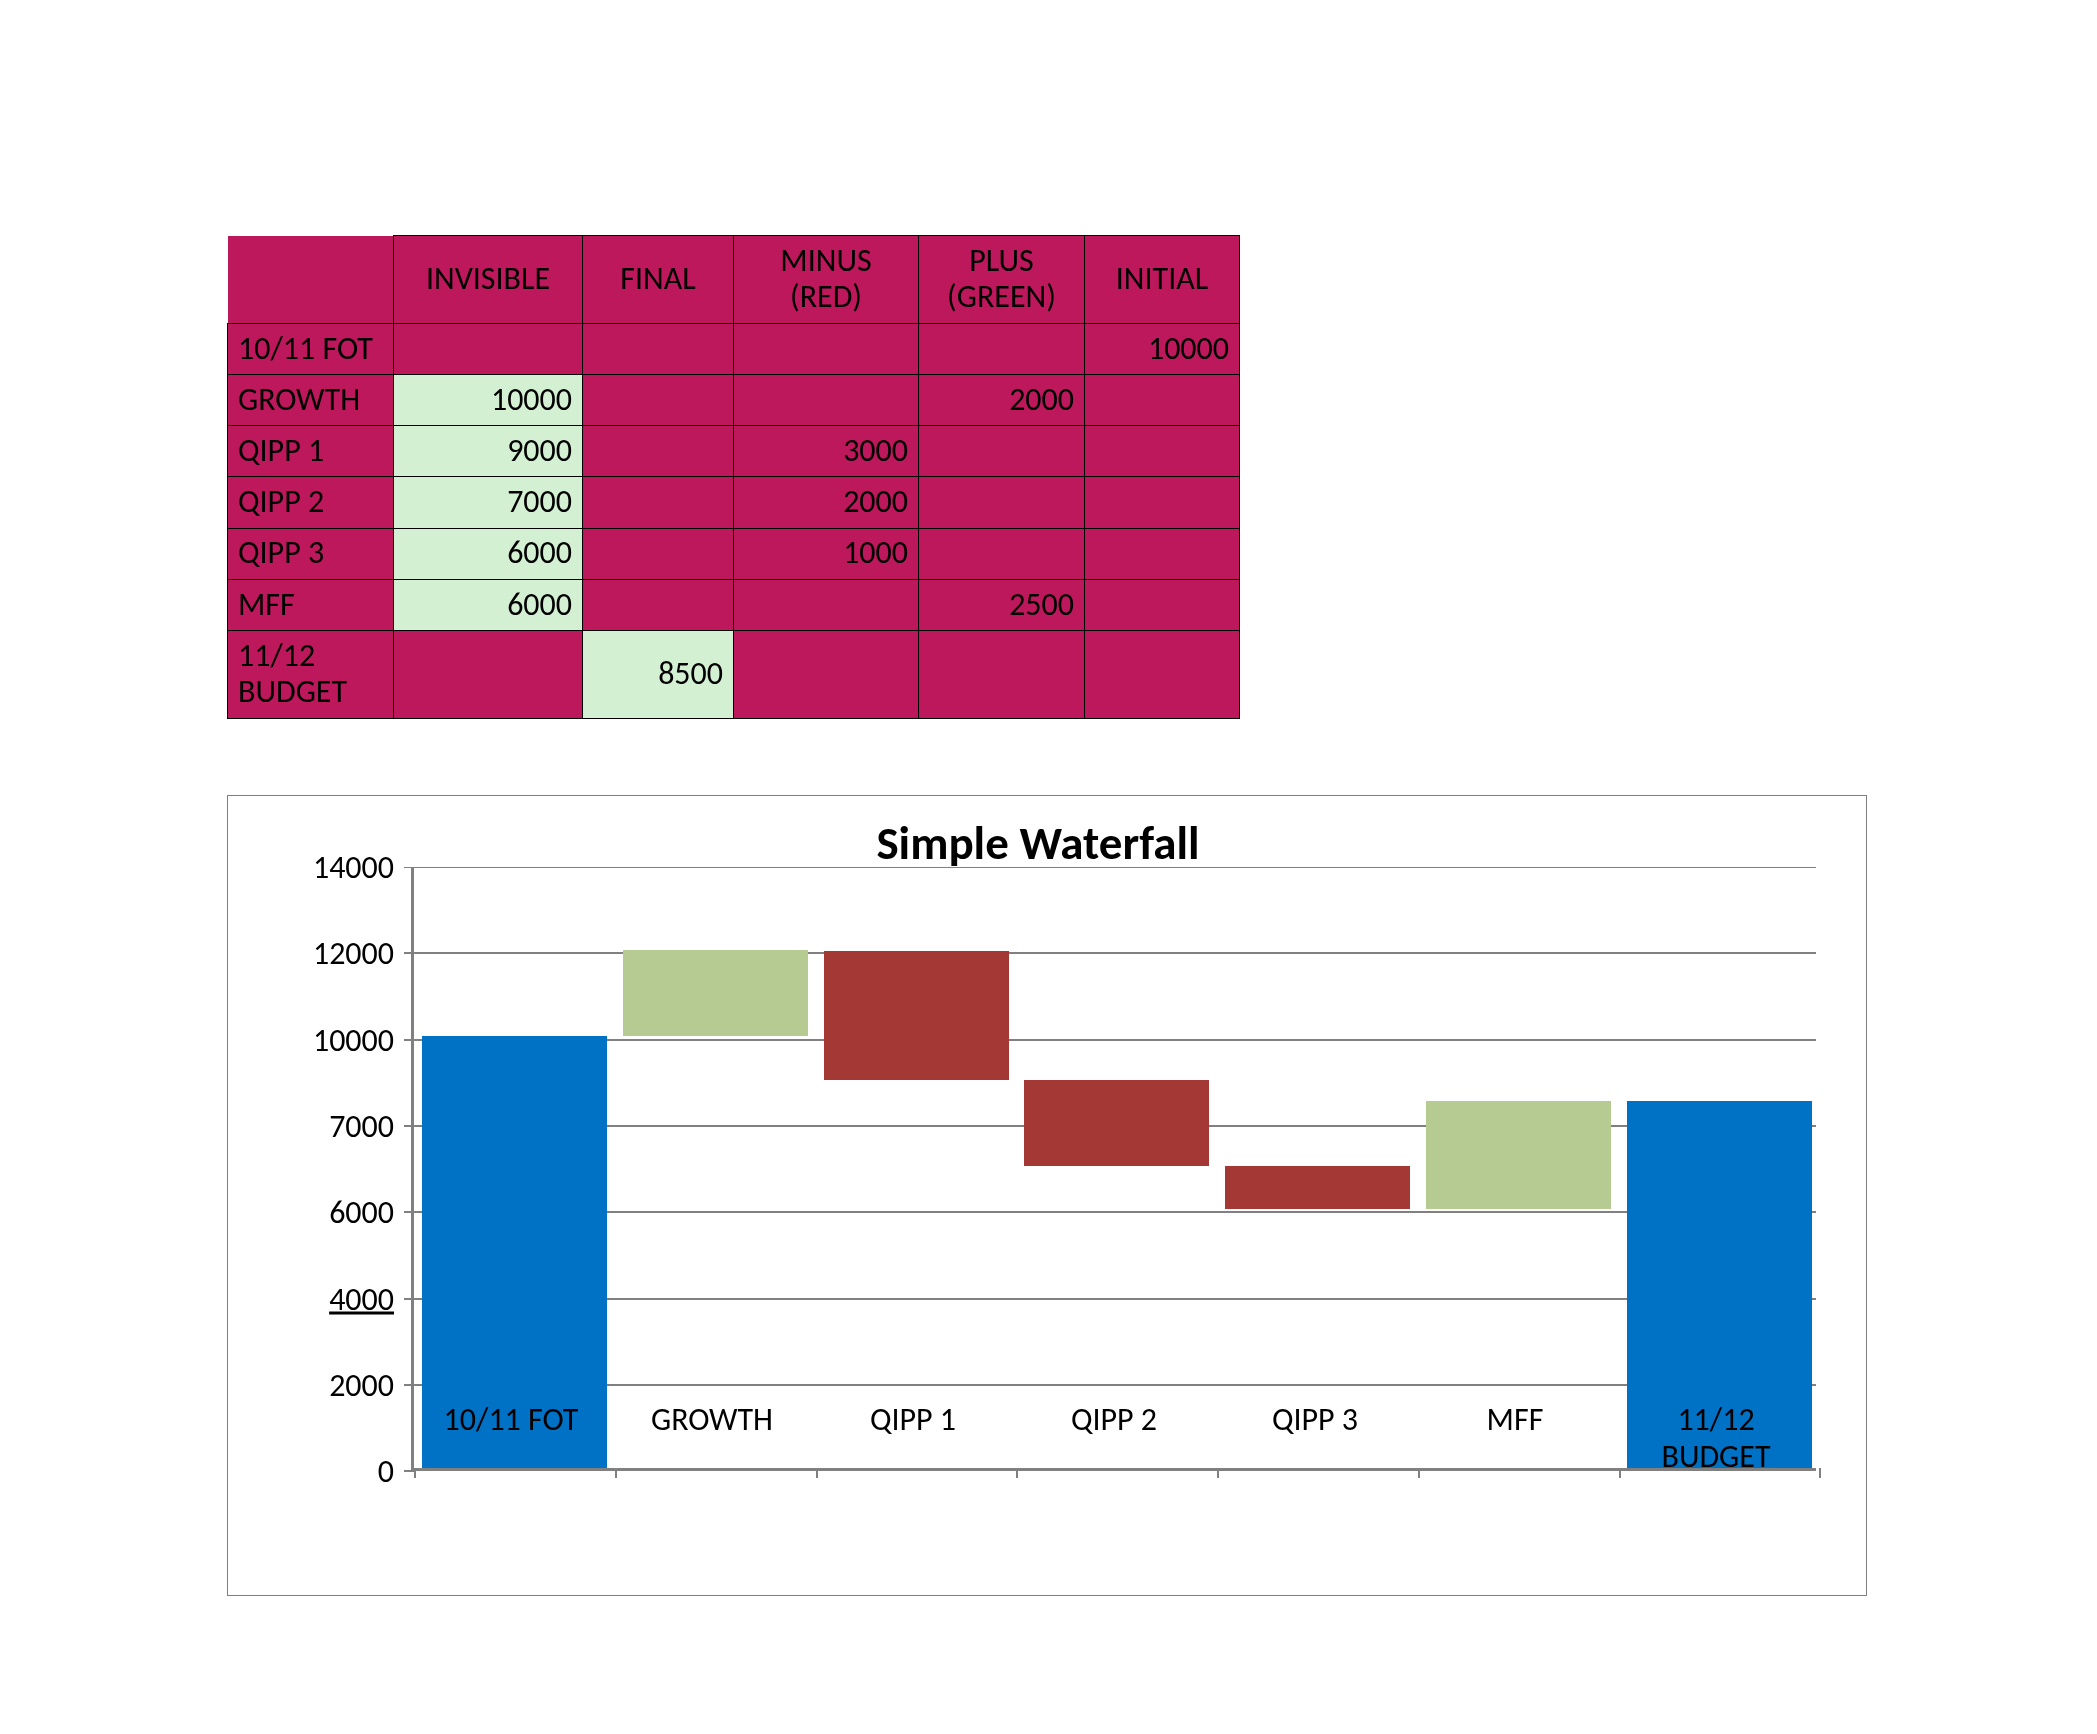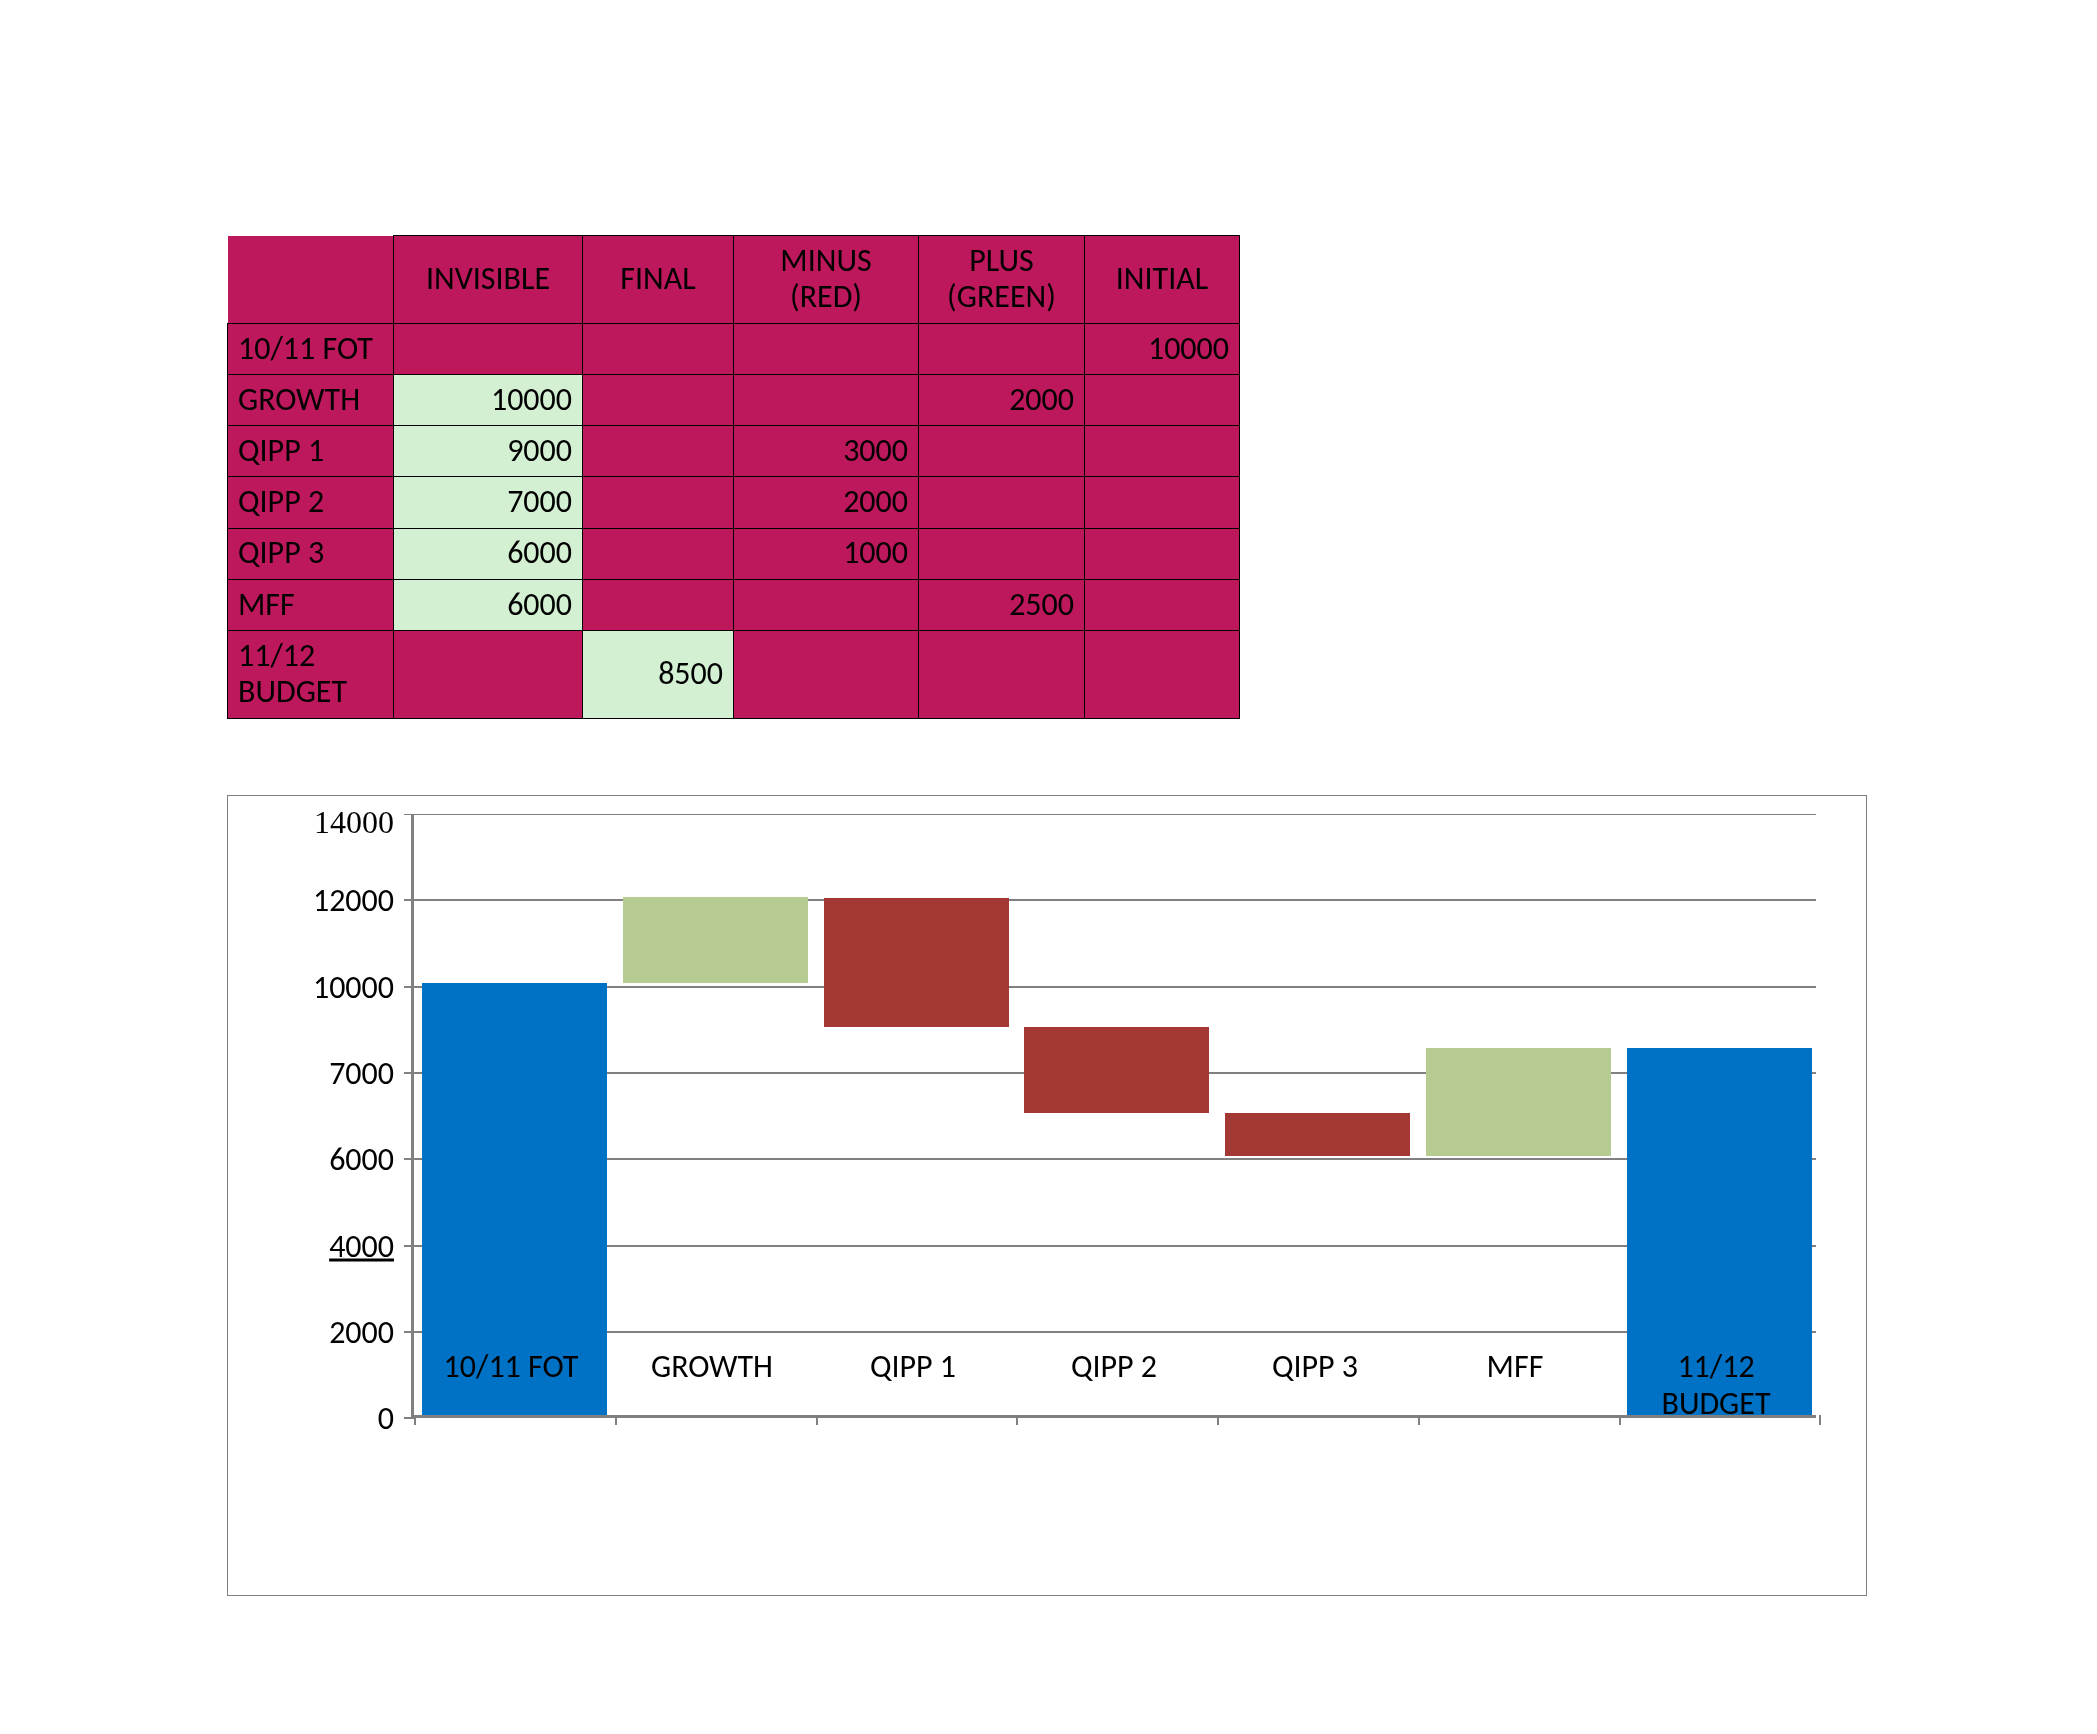--- a/index.html
+++ b/index.html
@@ -205,30 +205,31 @@
         <td></td>
         <td class="hl">8500</td>
         <td></td>
         <td></td>
         <td></td>
       </tr>
     </tbody>
 </table>
 
 <div class="chart-frame">
+  <div class="chart-title">Simple Waterfall</div>
   <div class="chart-body">
     <div class="y-axis" id="y-axis">
         <div class="y-tick" style="top: 604px;">0</div>
         <div class="y-tick" style="top: 518px;">2000</div>
         <div class="y-tick" style="top: 432px; text-decoration: underline;">4000</div>
         <div class="y-tick" style="top: 345px;">6000</div>
         <div class="y-tick" style="top: 259px;">7000</div>
         <div class="y-tick" style="top: 173px;">10000</div>
         <div class="y-tick" style="top: 86px;">12000</div>
-        <div class="y-tick" style="top: 8px; font-family: Liberation Serif, serif;">14000</div>
+        <div class="y-tick" style="top: 0px;">14000</div>
       </div>
     <div class="plot" id="plot">
         <div class="y-tick-mark" style="top: 603px;"></div>
         <div class="grid-line" style="top: 517px;"></div>
         <div class="y-tick-mark" style="top: 517px;"></div>
         <div class="grid-line" style="top: 431px;"></div>
         <div class="y-tick-mark" style="top: 431px;"></div>
         <div class="grid-line" style="top: 344px;"></div>
         <div class="y-tick-mark" style="top: 344px;"></div>
         <div class="grid-line" style="top: 258px;"></div>

